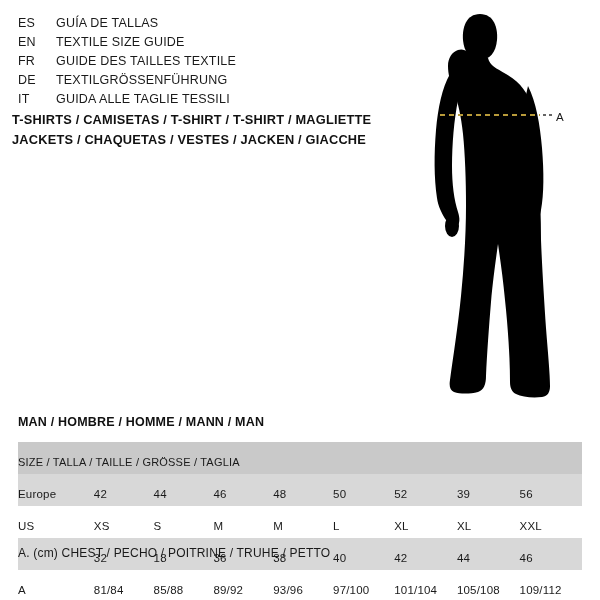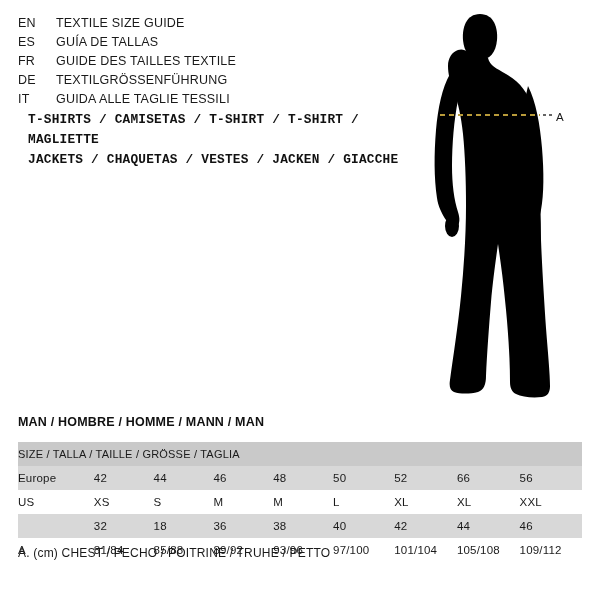--- a/index.html
+++ b/index.html
@@ -35,24 +35,23 @@
     width: 38px;
     flex: 0 0 38px;
   }
   .lang-text {
     flex: 1 1 auto;
   }
 
   
   .cat-block {
     position: absolute;
-    left: 28px;
+    left: 12px;
     top: 110px;
     width: 400px;
-    font-family: Liberation Mono, monospace;
   }
   .cat-line {
     font-size: 12.8px;
     font-weight: bold;
     line-height: 20px;
     letter-spacing: 0.2px;
     color: #111111;
   }
 
   
@@ -88,21 +87,21 @@
   table.size-table {
     position: absolute;
     left: 18px;
     top: 442px;
     width: 564px;
     border-collapse: collapse;
     font-size: 11.5px;
     color: #1a1a1a;
   }
   table.size-table td {
-    padding: 3px 0 3px 0;
+    padding: 11px 0 3px 0;
     height: 18px;
     vertical-align: middle;
     letter-spacing: 0.2px;
   }
   .row-head td {
     background: #c9c9c9;
     font-size: 11px;
   }
   .row-shade td {
     background: #d8d8d8;
@@ -128,26 +127,26 @@
     color: #1a1a1a;
   }
 </style>
 </head>
 <body>
 
 <div class="page">
 
   <div class="lang-list">
     <div class="lang-row">
+      <span class="lang-code">ES</span>
+      <span class="lang-text">GUÍA DE TALLAS</span>
+    </div>
+    <div class="lang-row">
       <span class="lang-code">EN</span>
       <span class="lang-text">TEXTILE SIZE GUIDE</span>
-    </div>
-    <div class="lang-row">
-      <span class="lang-code">ES</span>
-      <span class="lang-text">GUÍA DE TALLAS</span>
     </div>
     <div class="lang-row">
       <span class="lang-code">FR</span>
       <span class="lang-text">GUIDE DES TAILLES TEXTILE</span>
     </div>
     <div class="lang-row">
       <span class="lang-code">DE</span>
       <span class="lang-text">TEXTILGRÖSSENFÜHRUNG</span>
     </div>
     <div class="lang-row">
@@ -216,21 +215,21 @@
       </tr>
 
       <tr class="row-shade">
         <td class="label-cell">Europe</td>
         <td class="val-cell">42</td>
         <td class="val-cell">44</td>
         <td class="val-cell">46</td>
         <td class="val-cell">48</td>
         <td class="val-cell">50</td>
         <td class="val-cell">52</td>
-        <td class="val-cell">66</td>
+        <td class="val-cell">39</td>
         <td class="val-cell">56</td>
       </tr>
 
       <tr class="row-plain">
         <td class="label-cell">US</td>
         <td class="val-cell">XS</td>
         <td class="val-cell">S</td>
         <td class="val-cell">M</td>
         <td class="val-cell">M</td>
         <td class="val-cell">L</td>

